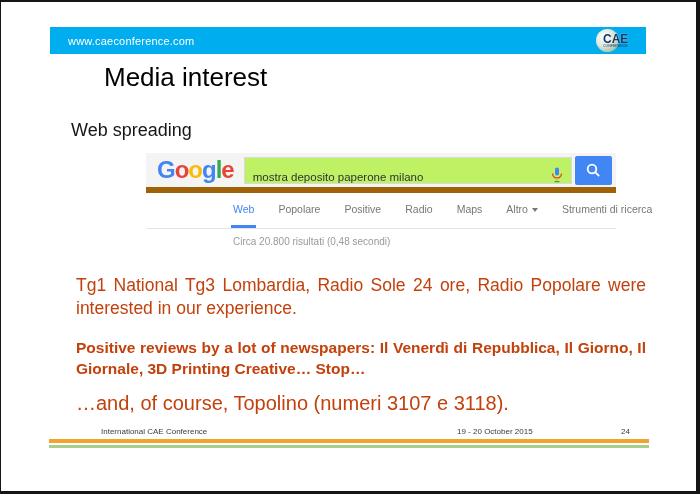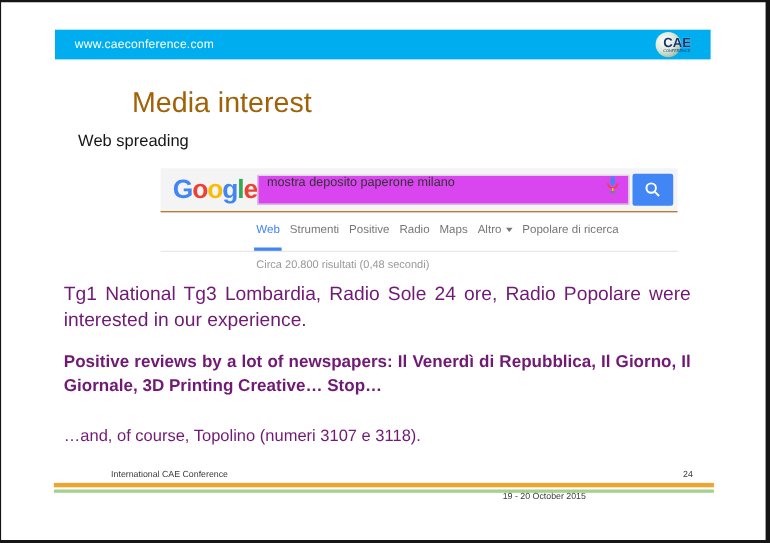--- a/index.html
+++ b/index.html
@@ -18,66 +18,66 @@
   .globe {
     position:absolute; left:0; top:1px; width:23px; height:23px; border-radius:50%;
     background:radial-gradient(circle at 35% 35%, #ffffff 0%, #dde8da 45%, #9db8a4 80%, #7fa08c 100%);
   }
   .logo-txt {
     position:absolute; left:7px; top:4px; color:#15356b; font-weight:bold;
     font-size:12px; text-shadow:0 0 1px #ffffff;
   }
   .logo-sub { position:absolute; left:7px; top:16px; color:#15356b; font-size:3.5px; white-space:nowrap; }
   
-  .title { position:absolute; left:103px; top:60px; margin:16px; color:#a16207; font-size:26px; font-weight:normal; }
-  .subtitle { position:absolute; left:70px; top:118px; color:#161616; font-size:15px;text-align:center; }
+  .title { position:absolute; left:103px; top:60px; margin:0; color:#000000; font-size:26px; font-weight:normal; }
+  .subtitle { position:absolute; left:70px; top:118px; color:#161616; font-size:18px;text-align:center; }
   
   .gshot { position:absolute; left:145px; top:151px; width:470px; }
   .gtop {
-    height:40px; background:#f4f4f4; border-bottom:1px solid #a16207;
+    height:40px; background:#f4f4f4; border-bottom:6px solid #a16207;
     display:flex; align-items:center; padding:0 4px 0 11px; box-sizing:border-box;
   }
   .glogo { font-size:24px; font-weight:bold; letter-spacing:-1px; line-height:1; }
   .gl-blue{color:#4285F4} .gl-red{color:#EA4335} .gl-yellow{color:#FBBC05} .gl-green{color:#34A853}
   .gsearchbox {
-    flex:1; height:27px; margin-left:0; background:#d946ef; border:1px solid #d9d9d9;
-    display:flex; align-items:flex-start; box-sizing:border-box;
+    flex:1; height:27px; margin-left:10px; background:#bef264; border:1px solid #d9d9d9;
+    display:flex; align-items:flex-end; box-sizing:border-box;
   }
   .gquery {
     flex:1; border:none; outline:none; background:transparent; padding:0 0 0 8px;
     font-family:"Liberation Sans", sans-serif; font-size:11.5px; color:#333;
   }
   .mic { display:flex; align-items:center; padding:0 8px 0 4px; cursor:pointer; }
   .gbtn {
     width:37px; height:29px; margin-left:3px; background:#4285F4; border:none;
     border-radius:2px; display:flex; align-items:center; justify-content:center; cursor:pointer;
   }
-  .gtabs { display:flex; gap:9px; padding:10px 0 0 87px; font-size:10.5px; color:#777; }
+  .gtabs { display:flex; gap:24px; padding:10px 0 0 87px; font-size:10.5px; color:#777; }
   .gtab { position:relative; cursor:pointer; white-space:nowrap; }
   .gtab.active { color:#4285F4; }
   .gtab.active::after {
     content:""; position:absolute; left:-2px; right:-2px; bottom:-13px; height:3px; background:#4285F4;
   }
   .caret {
     display:inline-block; margin-left:4px; width:0; height:0; vertical-align:middle;
     border-left:3.5px solid transparent; border-right:3.5px solid transparent; border-top:4px solid #777;
   }
   .gdivider { margin-top:13px; height:1px; background:#e5e5e5; }
   .gstats { margin:7px 0 16px 87px; font-size:10px; color:#999; }
   
-  .para { position:absolute; left:57px; width:570px; margin:0; color:#701a75; }
+  .para { position:absolute; left:57px; width:570px; margin:18px; color:#c2410c; }
   .p1 { top:254px; font-size:17.5px; line-height:1.32; text-align:justify; }
   .p2 { top:318px; font-size:15.5px; line-height:1.35; text-align:justify;font-weight:bold; }
-  .p3 { top:386px; font-size:15px; }
+  .p3 { top:372px; font-size:20px; }
   
   .bar-orange { position:absolute; left:48px; top:437px; width:600px; height:4px; background:#F0A32F; }
   .bar-green  { position:absolute; left:48px; top:443px; width:600px; height:3px; background:#A8D08D; }
   .footer { position:absolute; left:48px; top:425px; width:600px; height:14px; font-size:8px; color:#3b3b3b; }
   .f-conf { position:absolute; left:52px; }
-  .f-date { position:absolute; left:408px;margin-top:20px; }
+  .f-date { position:absolute; left:408px; }
   .f-page { position:absolute; left:572px; }
 </style>
 </head>
 <body>
 
 <div class="page">
 
   <header class="topbar">
     <span class="url">www.caeconference.com</span>
     <div class="logo">
@@ -107,26 +107,26 @@
       <button class="gbtn">
         <svg width="15" height="15" viewBox="0 0 15 15">
           <circle cx="6" cy="6" r="4.3" fill="none" stroke="#ffffff" stroke-width="1.8"></circle>
           <line x1="9.4" y1="9.4" x2="13.2" y2="13.2" stroke="#ffffff" stroke-width="1.8"></line>
         </svg>
       </button>
     </div>
 
     <div class="gtabs">
       <span class="gtab active">Web</span>
-      <span class="gtab">Strumenti</span>
+      <span class="gtab">Popolare</span>
       <span class="gtab">Positive</span>
       <span class="gtab">Radio</span>
       <span class="gtab">Maps</span>
       <span class="gtab"><span>Altro</span><span class="caret"></span></span>
-      <span class="gtab">Popolare di ricerca</span>
+      <span class="gtab">Strumenti di ricerca</span>
     </div>
     <div class="gdivider"></div>
     <div class="gstats">Circa 20.800 risultati (0,48 secondi)</div>
   </div>
 
   <p class="para p1">Tg1 National Tg3 Lombardia, Radio Sole 24 ore, Radio Popolare were interested in our experience.</p>
   <p class="para p2">Positive reviews by a lot of newspapers: Il Venerdì di Repubblica, Il Giorno, Il Giornale, 3D Printing Creative… Stop…</p>
   <p class="para p3">…and, of course, Topolino (numeri 3107 e 3118).</p>
 
   <div class="bar-orange"></div>

